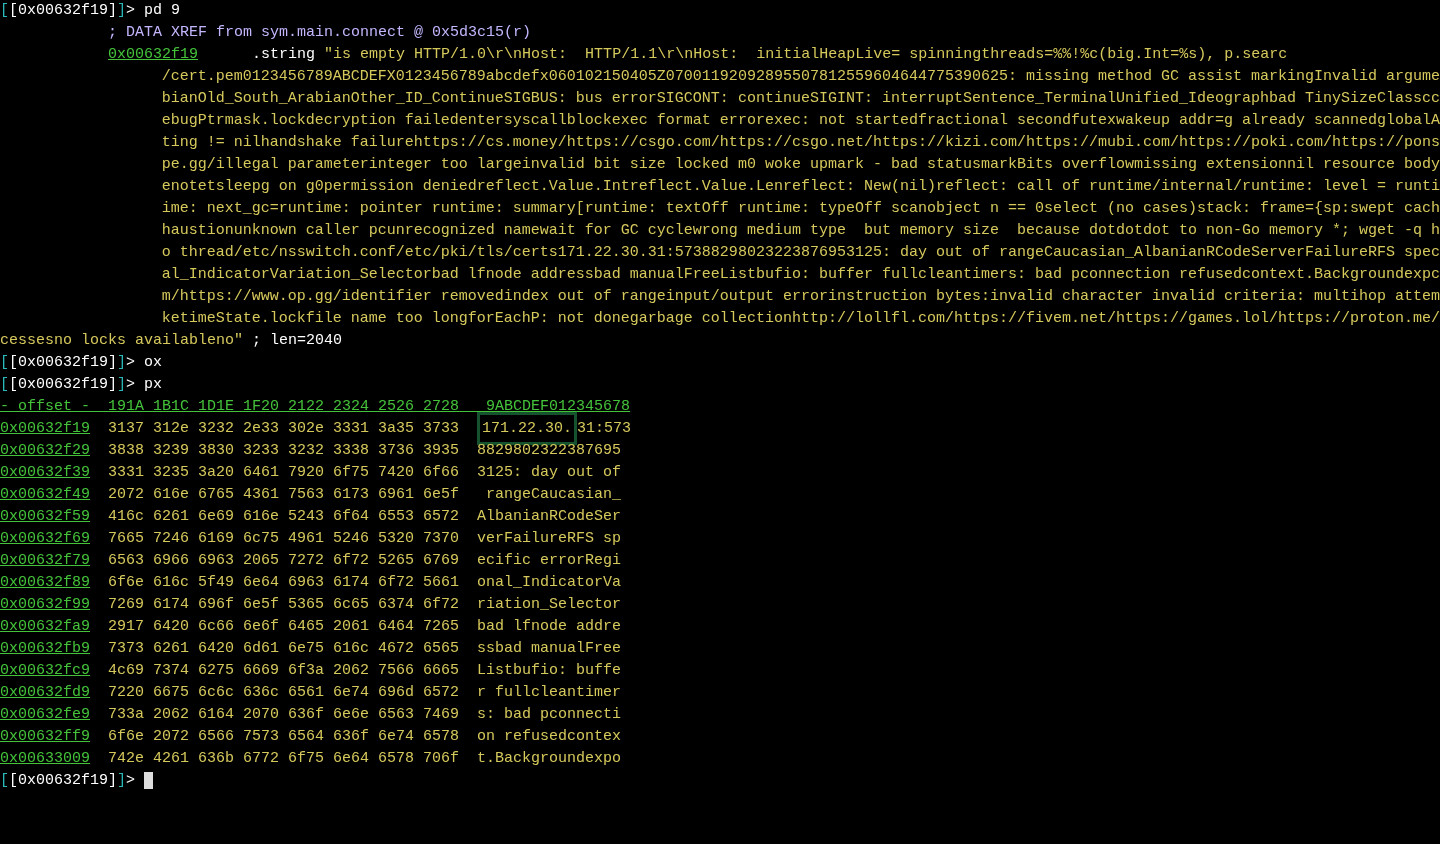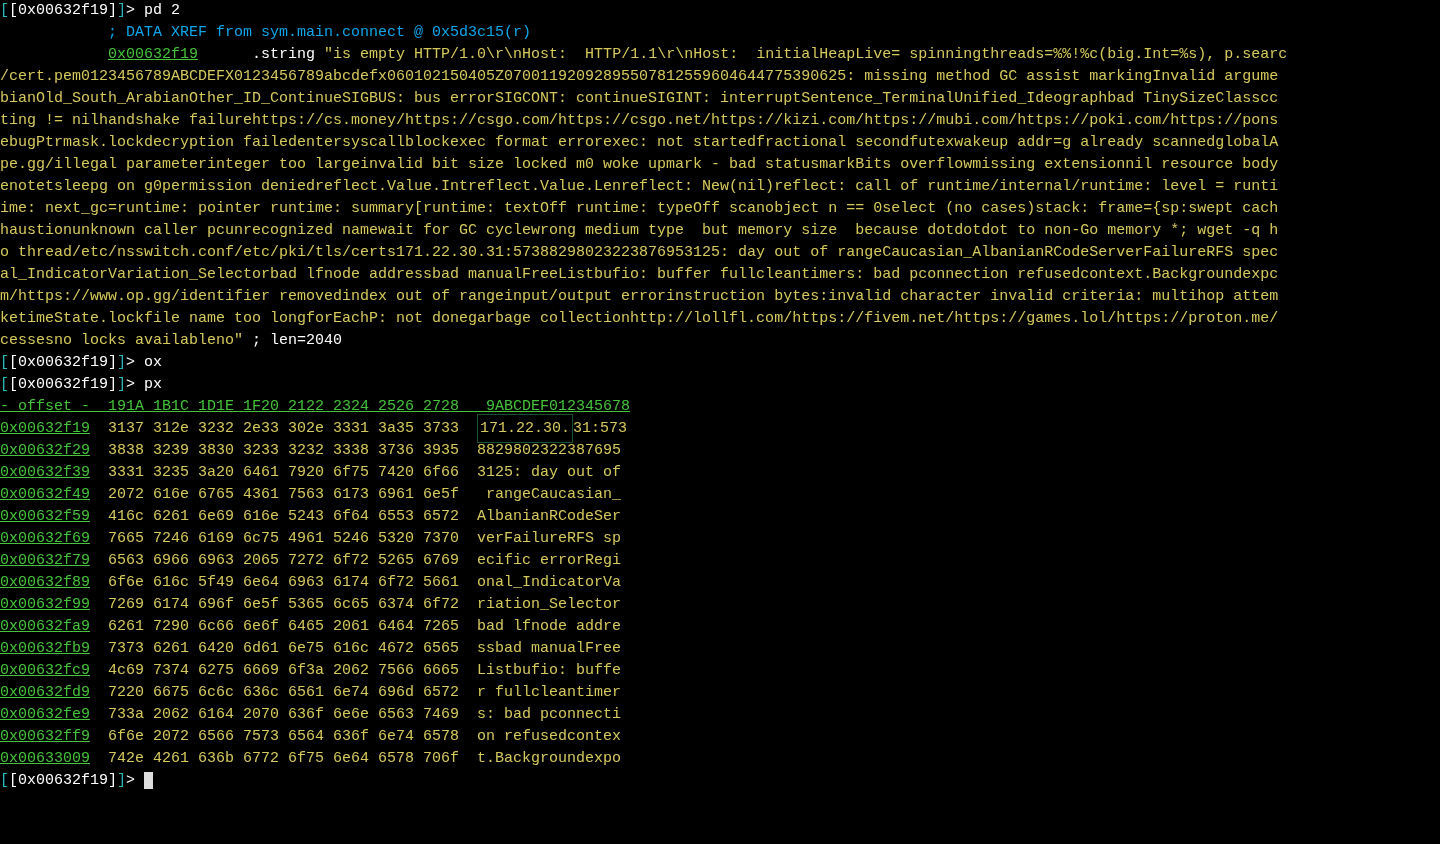--- a/index.html
+++ b/index.html
@@ -9,50 +9,50 @@
     height: 844px;
     background: #000000;
     font-family: "Menlo", "Consolas", "Courier New", monospace;
     font-size: 15px;
     line-height: 22px;
     color: #ffffff;
     overflow: hidden;
     white-space: nowrap;
   }
   .line { white-space: pre; }
-  .wrap { white-space: pre; }
+  .wrap { white-space: pre; text-align: right; }
   .c-white  { color: #ffffff; }
   .c-yellow { color: #d6c95c; }
   .c-green  { color: #44c33a; text-decoration: underline; }
-  .c-red    { color: #0ea5e9; }
+  .c-red    { color: #c4b5fd; }
   .c-cyan   { color: #2ab8b8; }
   .box-hl {
-    border: 1px solid #14532d;
+    border: 3px solid #14532d;
     padding: 5px 2px;
     color: #d6c95c;
   }
   .caret {
     display: inline-block;
     width: 9px;
     height: 17px;
     background: #dddddd;
     vertical-align: text-bottom;
   }
 </style>
 </head>
 <body>
 
 <div id="root">
-    <div class="line"><span class="c-cyan">[</span><span class="c-white">[0x00632f19]</span><span class="c-cyan">]</span><span class="c-white">&gt; </span><span class="c-white">pd 2</span></div>
+    <div class="line"><span class="c-cyan">[</span><span class="c-white">[0x00632f19]</span><span class="c-cyan">]</span><span class="c-white">&gt; </span><span class="c-white">pd 9</span></div>
     <div class="line"><span class="c-red">            ; DATA XREF from sym.main.connect @ 0x5d3c15(r)</span></div>
     <div class="line"><span class="c-white">            </span><span class="c-green">0x00632f19</span><span class="c-white">      </span><span class="c-white">.string </span><span class="c-yellow">"is empty HTTP/1.0\r\nHost:  HTTP/1.1\r\nHost:  initialHeapLive= spinningthreads=%%!%c(big.Int=%s), p.searc</span></div>
     <div class="line wrap"><span class="c-yellow">/cert.pem0123456789ABCDEFX0123456789abcdefx060102150405Z070011920928955078125596046447753906​25: missing method GC assist markingInvalid argume</span></div>
     <div class="line wrap"><span class="c-yellow">bianOld_South_ArabianOther_ID_ContinueSIGBUS: bus errorSIGCONT: continueSIGINT: interruptSentence_TerminalUnified_Ideographbad TinySizeClasscc</span></div>
+    <div class="line wrap"><span class="c-yellow">ebugPtrmask.lockdecryption failedentersyscallblockexec format errorexec: not startedfractional secondfutexwakeup addr=g already scannedglobalA</span></div>
     <div class="line wrap"><span class="c-yellow">ting != nilhandshake failurehttps://cs.money/https://csgo.com/https://csgo.net/https://kizi.com/https://mubi.com/https://poki.com/https://pons</span></div>
-    <div class="line wrap"><span class="c-yellow">ebugPtrmask.lockdecryption failedentersyscallblockexec format errorexec: not startedfractional secondfutexwakeup addr=g already scannedglobalA</span></div>
     <div class="line wrap"><span class="c-yellow">pe.gg/illegal parameterinteger too largeinvalid bit size locked m0 woke upmark - bad statusmarkBits overflowmissing extensionnil resource body</span></div>
     <div class="line wrap"><span class="c-yellow">enotetsleepg on g0permission deniedreflect.Value.Intreflect.Value.Lenreflect: New(nil)reflect: call of runtime/internal/runtime: level = runti</span></div>
     <div class="line wrap"><span class="c-yellow">ime: next_gc=runtime: pointer runtime: summary[runtime: textOff runtime: typeOff scanobject n == 0select (no cases)stack: frame={sp:swept cach</span></div>
     <div class="line wrap"><span class="c-yellow">haustionunknown caller pcunrecognized namewait for GC cyclewrong medium type  but memory size  because dotdotdot to non-Go memory *; wget -q h</span></div>
     <div class="line wrap"><span class="c-yellow">o thread/etc/nsswitch.conf/etc/pki/tls/certs171.22.30.31:5738829802322387695312​5: day out of rangeCaucasian_AlbanianRCodeServerFailureRFS spec</span></div>
     <div class="line wrap"><span class="c-yellow">al_IndicatorVariation_Selectorbad lfnode addressbad manualFreeListbufio: buffer fullcleantimers: bad pconnection refusedcontext.Backgroundexpc</span></div>
     <div class="line wrap"><span class="c-yellow">m/https://www.op.gg/identifier removedindex out of rangeinput/output errorinstruction bytes:invalid character invalid criteria: multihop attem</span></div>
     <div class="line wrap"><span class="c-yellow">ketimeState.lockfile name too longforEachP: not donegarbage collectionhttp://lollfl.com/https://fivem.net/https://games.lol/https://proton.me/</span></div>
     <div class="line"><span class="c-yellow">cessesno locks availableno" </span><span class="c-white">; len=2040</span></div>
     <div class="line"><span class="c-cyan">[</span><span class="c-white">[0x00632f19]</span><span class="c-cyan">]</span><span class="c-white">&gt; </span><span class="c-white">ox</span></div>
@@ -60,21 +60,21 @@
     <div class="line"><span class="c-green">- offset -</span><span class="c-green">  191A 1B1C 1D1E 1F20 2122 2324 2526 2728</span><span class="c-green">   9ABCDEF012</span><span class="c-green">345678</span></div>
     <div class="line"><span class="c-green">0x00632f19</span><span class="c-yellow">  3137 312e 3232 2e33 302e 3331 3a35 3733  </span><span class="c-yellow"></span><span class="box-hl">171.22.30.</span><span class="c-yellow">31:573</span></div>
     <div class="line"><span class="c-green">0x00632f29</span><span class="c-yellow">  3838 3239 3830 3233 3232 3338 3736 3935  </span><span class="c-yellow">8829802322387695</span></div>
     <div class="line"><span class="c-green">0x00632f39</span><span class="c-yellow">  3331 3235 3a20 6461 7920 6f75 7420 6f66  </span><span class="c-yellow">3125: day out of</span></div>
     <div class="line"><span class="c-green">0x00632f49</span><span class="c-yellow">  2072 616e 6765 4361 7563 6173 6961 6e5f  </span><span class="c-yellow"> rangeCaucasian_</span></div>
     <div class="line"><span class="c-green">0x00632f59</span><span class="c-yellow">  416c 6261 6e69 616e 5243 6f64 6553 6572  </span><span class="c-yellow">AlbanianRCodeSer</span></div>
     <div class="line"><span class="c-green">0x00632f69</span><span class="c-yellow">  7665 7246 6169 6c75 4961 5246 5320 7370  </span><span class="c-yellow">verFailureRFS sp</span></div>
     <div class="line"><span class="c-green">0x00632f79</span><span class="c-yellow">  6563 6966 6963 2065 7272 6f72 5265 6769  </span><span class="c-yellow">ecific errorRegi</span></div>
     <div class="line"><span class="c-green">0x00632f89</span><span class="c-yellow">  6f6e 616c 5f49 6e64 6963 6174 6f72 5661  </span><span class="c-yellow">onal_IndicatorVa</span></div>
     <div class="line"><span class="c-green">0x00632f99</span><span class="c-yellow">  7269 6174 696f 6e5f 5365 6c65 6374 6f72  </span><span class="c-yellow">riation_Selector</span></div>
-    <div class="line"><span class="c-green">0x00632fa9</span><span class="c-yellow">  6261 7290 6c66 6e6f 6465 2061 6464 7265  </span><span class="c-yellow">bad lfnode addre</span></div>
+    <div class="line"><span class="c-green">0x00632fa9</span><span class="c-yellow">  2917 6420 6c66 6e6f 6465 2061 6464 7265  </span><span class="c-yellow">bad lfnode addre</span></div>
     <div class="line"><span class="c-green">0x00632fb9</span><span class="c-yellow">  7373 6261 6420 6d61 6e75 616c 4672 6565  </span><span class="c-yellow">ssbad manualFree</span></div>
     <div class="line"><span class="c-green">0x00632fc9</span><span class="c-yellow">  4c69 7374 6275 6669 6f3a 2062 7566 6665  </span><span class="c-yellow">Listbufio: buffe</span></div>
     <div class="line"><span class="c-green">0x00632fd9</span><span class="c-yellow">  7220 6675 6c6c 636c 6561 6e74 696d 6572  </span><span class="c-yellow">r fullcleantimer</span></div>
     <div class="line"><span class="c-green">0x00632fe9</span><span class="c-yellow">  733a 2062 6164 2070 636f 6e6e 6563 7469  </span><span class="c-yellow">s: bad pconnecti</span></div>
     <div class="line"><span class="c-green">0x00632ff9</span><span class="c-yellow">  6f6e 2072 6566 7573 6564 636f 6e74 6578  </span><span class="c-yellow">on refusedcontex</span></div>
     <div class="line"><span class="c-green">0x00633009</span><span class="c-yellow">  742e 4261 636b 6772 6f75 6e64 6578 706f  </span><span class="c-yellow">t.Backgroundexpo</span></div>
     <div class="line"><span class="c-cyan">[</span><span class="c-white">[0x00632f19]</span><span class="c-cyan">]</span><span class="c-white">&gt; </span><span class="caret"></span></div>
   </div>
 
 </body></html>

